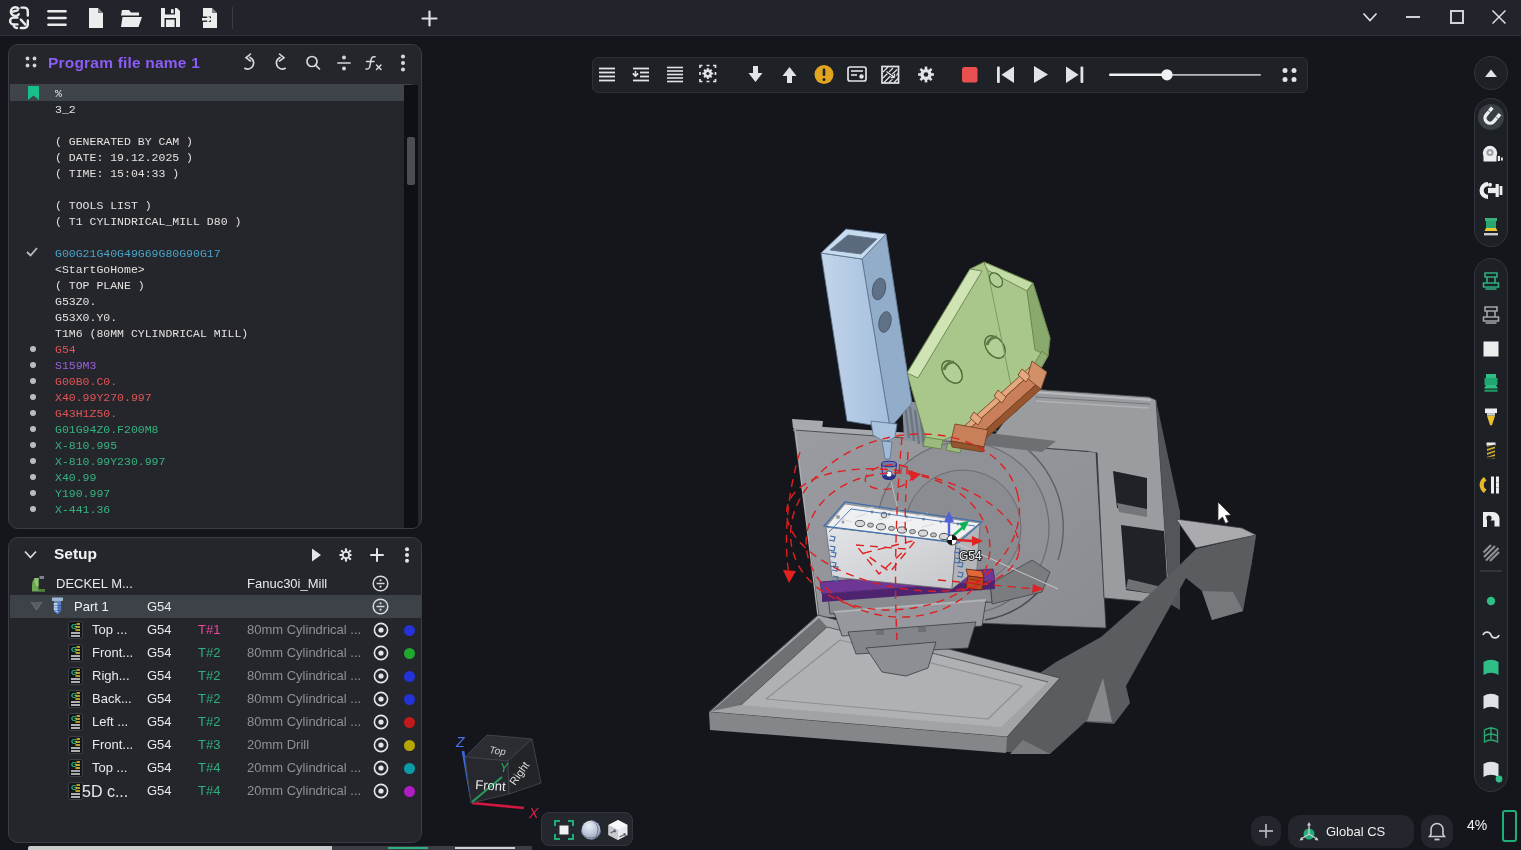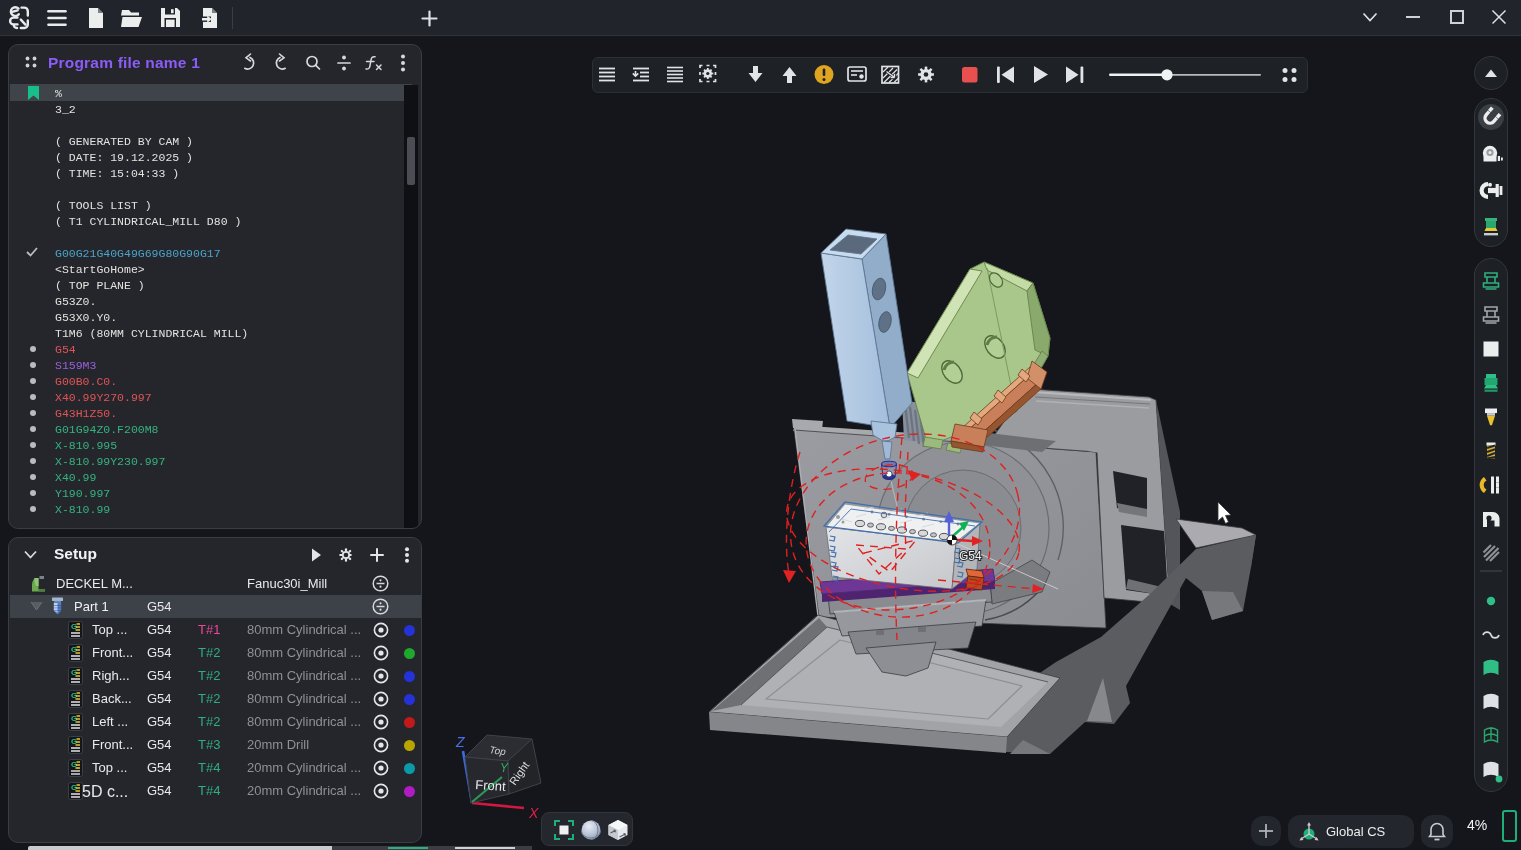--- a/index.html
+++ b/index.html
@@ -370,21 +370,21 @@
   <span class="codeline" style="top:304px;color:#e05456">G54</span>
   <span class="codeline" style="top:320px;color:#9a60dd">S159M3</span>
   <span class="codeline" style="top:336px;color:#e05456">G00B0.C0.</span>
   <span class="codeline" style="top:352px;color:#e05456">X40.99Y270.997</span>
   <span class="codeline" style="top:368px;color:#e05456">G43H1Z50.</span>
   <span class="codeline" style="top:384px;color:#35b37e">G01G94Z0.F200M8</span>
   <span class="codeline" style="top:400px;color:#35b37e">X-810.995</span>
   <span class="codeline" style="top:416px;color:#35b37e">X-810.99Y230.997</span>
   <span class="codeline" style="top:432px;color:#35b37e">X40.99</span>
   <span class="codeline" style="top:448px;color:#35b37e">Y190.997</span>
-  <span class="codeline" style="top:464px;color:#35b37e">X-810.99</span>
+  <span class="codeline" style="top:464px;color:#35b37e">X-441.36</span>
   
   <div class="abs" style="left:395px;top:40px;width:14px;height:444px;background:#0f1014"></div>
   <div class="abs" style="left:398px;top:92px;width:8px;height:48px;background:#4a4d54;border-radius:2px"></div>
 </div>
 <div id="setuppanel" class="panel">
   <svg class="abs" style="left:15px;top:12px" width="13" height="9" viewBox="0 0 13 9">
       <path d="M1 1.5 L6.5 7.5 L12 1.5" fill="none" stroke="#d7d8db" stroke-width="1.8"></path>
     </svg>
   <span class="abs" style="left:45px;top:7px;font-size:15.5px;font-weight:bold;color:#f2f3f5;">Setup</span>
   <svg class="abs" style="left:296px;top:8px" width="110" height="18" viewBox="0 0 110 18">

